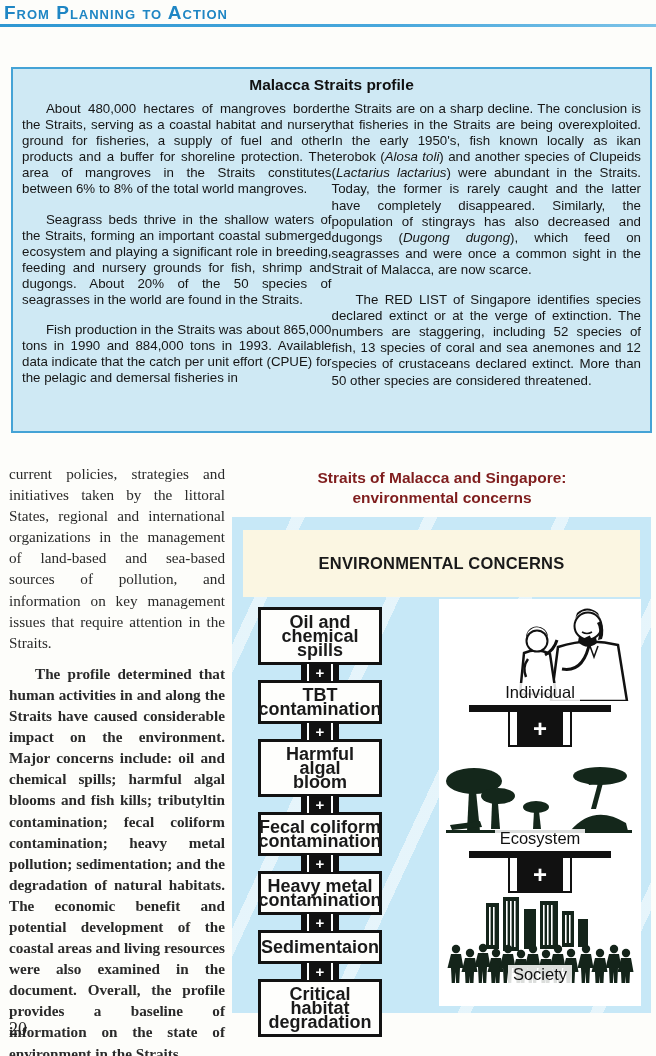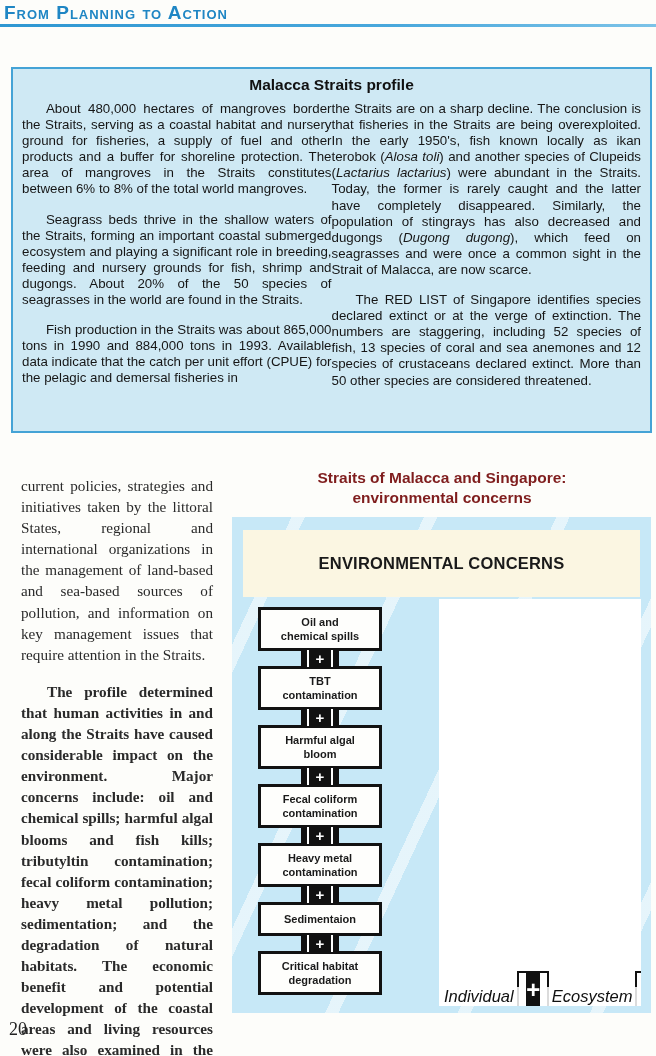--- a/index.html
+++ b/index.html
@@ -15,47 +15,47 @@
                background:#cfe9f4;border:2px solid #44a3d6;padding:7px 9px 4px;overflow:hidden;}
   .profile-title{text-align:center;font-weight:bold;font-size:15.5px;color:#111;margin-bottom:7px;}
   .profile-cols{display:flex;}
   .pcol{flex:1;font-size:13.3px;line-height:16.1px;text-align:justify;color:#161616;}
   .pcol p{margin:0 0 14px;text-indent:24px;}
   .pcol p:first-child{text-indent:24px;}
   
   .body-col{position:absolute;left:5px;top:459px;width:224px;
             font-family:"Liberation Serif",serif;font-size:15.2px;line-height:21.1px;
             text-align:justify;color:#2a2a2a;}
-  .body-col p{margin:16px;}
+  .body-col p{margin:4px;}
   .body-col p + p{margin-top:10px;text-indent:26px;font-weight:bold;}
   .page-num{position:absolute;left:9px;top:1019px;font-family:"Liberation Serif",serif;
             font-size:18px;color:#222;}
   
   .diagram-title{position:absolute;left:238px;top:468px;width:408px;text-align:center;
                  font-weight:bold;font-size:15.5px;line-height:20px;color:#7f1d1d;}
   .panel{position:absolute;left:232px;top:517px;width:419px;height:496px;box-sizing:border-box;
          background:
            repeating-linear-gradient(115deg,rgba(255,255,255,0) 0 54px,rgba(255,255,255,.55) 54px 66px,rgba(255,255,255,0) 66px 120px),
            #c7e8f7;}
   .strip{position:absolute;left:11px;top:13px;width:397px;height:67px;background:#fbf6e2;
          display:flex;align-items:center;}
   .strip-cell{flex:1;text-align:center;font-weight:bold;font-size:16.5px;line-height:21px;
               color:#1a1a1a;letter-spacing:.2px;}
   
   .flow{position:absolute;left:26px;top:90px;width:124px;display:flex;flex-direction:column;align-items:center;}
   .f-box{box-sizing:border-box;width:124px;min-height:34px;background:#fefefc;border:3px solid #121212;
          display:flex;align-items:center;justify-content:center;text-align:center;
-         font-weight:bold;font-size:11px;line-height:14px;color:#1a1a1a;padding:5px 17px;}
+         font-weight:bold;font-size:18px;line-height:14px;color:#1a1a1a;padding:5px 17px;}
   .f-conn{width:38px;height:17px;margin:-1px auto;z-index:2;position:relative;
           background:linear-gradient(90deg,#111 0 6px,#fff 6px 8px,#111 8px 30px,#fff 30px 32px,#111 32px);
           color:#fff;display:flex;align-items:center;justify-content:center;
           font-weight:bold;font-size:15px;line-height:15px;}
   
   .impair{position:absolute;left:207px;top:82px;width:202px;height:407px;background:#fff;
-          display:flex;flex-direction:row;align-items:flex-end;overflow:hidden;font-style:italic;}
+          display:flex;flex-direction:column;align-items:center;overflow:hidden;}
   .ill{display:block;}
   .r-label{font-size:16.5px;color:#101010;margin-top:-18px;background:rgba(255,255,255,.85);
            padding:0 5px;position:relative;z-index:2;}
   .r-bar{width:142px;height:7px;background:#111;margin:3px auto 0;}
   .r-plus{width:46px;height:33px;margin:0 auto;background:#111;color:#fff;
           border-left:7px solid #fff;border-right:7px solid #fff;outline:2px solid #111;
           display:flex;align-items:center;justify-content:center;
           font-weight:bold;font-size:24px;line-height:24px;}
 </style>
 </head>

